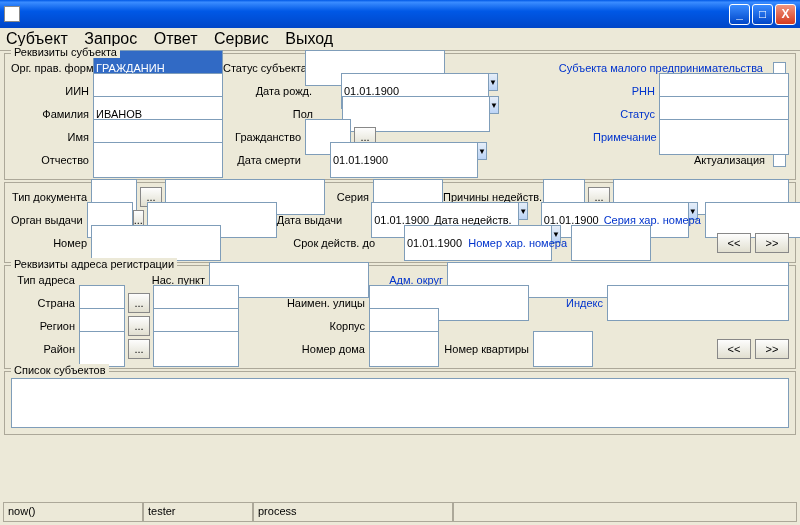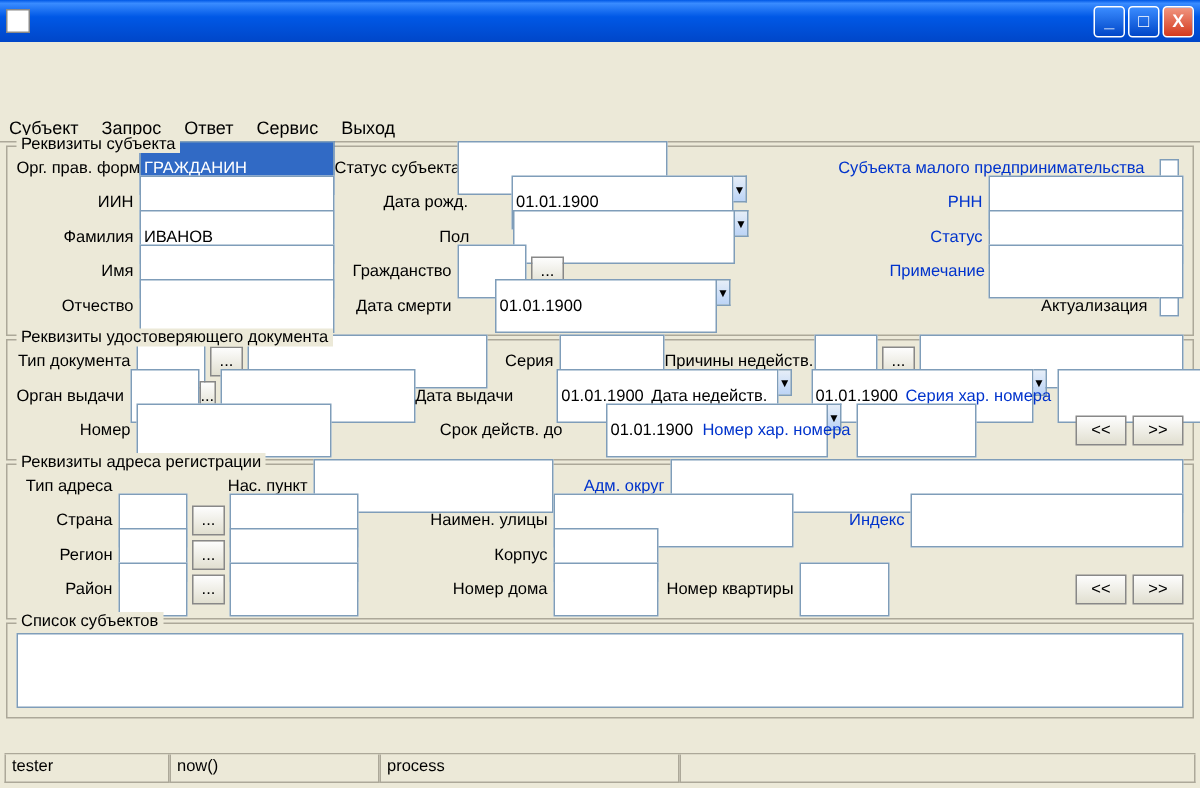--- a/index.html
+++ b/index.html
@@ -3,21 +3,21 @@
 <meta charset="utf-8">
 <style>
 * { box-sizing: border-box; margin: 0; padding: 0; }
 body { font-family: Tahoma, sans-serif; font-size: 11px; background: #ece9d8; width: 800px; height: 525px; overflow: hidden; }
 .titlebar { background: linear-gradient(to bottom, #0058e6 0%, #3a8cff 8%, #0058e6 40%, #0046c8 100%); height: 28px; display: flex; align-items: center; padding: 0 4px; color: #fff; font-weight: bold; font-size: 12px; }
 .titlebar .icon { width: 16px; height: 16px; background: #fff; border: 1px solid #888; margin-right: 4px; }
 .titlebar .spacer { flex: 1; }
 .winbtn { width: 21px; height: 21px; margin-left: 2px; border: 1px solid #fff; border-radius: 3px; display: flex; align-items: center; justify-content: center; font-size: 12px; font-weight: bold; color: #fff; }
 .winbtn.min, .winbtn.max { background: linear-gradient(to bottom, #3a8cff, #0046c8); }
 .winbtn.close { background: linear-gradient(to bottom, #f09680, #d43a1e); }
-.menubar { background: #ece9d8; padding: 2px 6px; border-bottom: 1px solid #aca899; font-size: 12px; margin-top: 48px; }
+.menubar { background: #ece9d8; padding: 2px 6px; border-bottom: 1px solid #aca899; font-size: 16px; }
 .menubar span { margin-right: 12px; cursor: default; }
 .client { padding: 2px 4px; }
 .groupbox { border: 1px solid #aca899; margin-bottom: 2px; padding: 4px 6px 6px 6px; position: relative; }
 .groupbox .legend { position: absolute; top: -8px; left: 6px; background: #ece9d8; padding: 0 3px; font-size: 11px; }
 .row { display: flex; align-items: center; margin-bottom: 3px; height: 20px; }
 .lbl { text-align: right; padding-right: 4px; font-size: 11px; white-space: nowrap; }
 .lbl.blue { color: #0033cc; }
 input[type=text], .txt { height: 36px; border: 1px solid #7f9db9; background: #fff; font-size: 11px; padding: 0 2px; }
 .txt.sel { background: #316ac5; color: #fff; }
 .combo { display: flex; }
@@ -113,21 +113,20 @@
           <div class="arrow">▼</div>
         </div>
     <div style="flex:1"></div>
     <span class="lbl">Актуализация</span>
     <div style="width:4px"></div>
     <div class="chk"></div>
   </div>
 </div>
 
 <div class="groupbox">
-  <div class="legend">Реквизиты удостоверяющего документа</div>
 
   <div class="row">
     <span class="lbl" style="width:80px">Тип документа</span>
     <input class="txt" style="width: 46px;">
     <div style="width:3px"></div>
         <div class="btn sm">...</div>
     <input class="txt" style="width: 160px; margin-left: 3px;">
     <span class="lbl" style="width:48px">Серия</span>
     <input class="txt" style="width: 70px;">
     <span class="lbl" style="width:100px">Причины недейств.</span>
@@ -225,17 +224,17 @@
 </div>
 
 <div class="groupbox">
   <div class="legend">Список субъектов</div>
   <div class="listbox"></div>
 </div>
 
 </div>
 
 <div class="statusbar">
+  <div class="cell" style="width:140px">now()</div>
   <div class="cell" style="width:110px">tester</div>
-  <div class="cell" style="width:140px">now()</div>
   <div class="cell" style="width:200px">process</div>
   <div class="cell" style="flex:1"></div>
 </div>
 
 </body></html>

